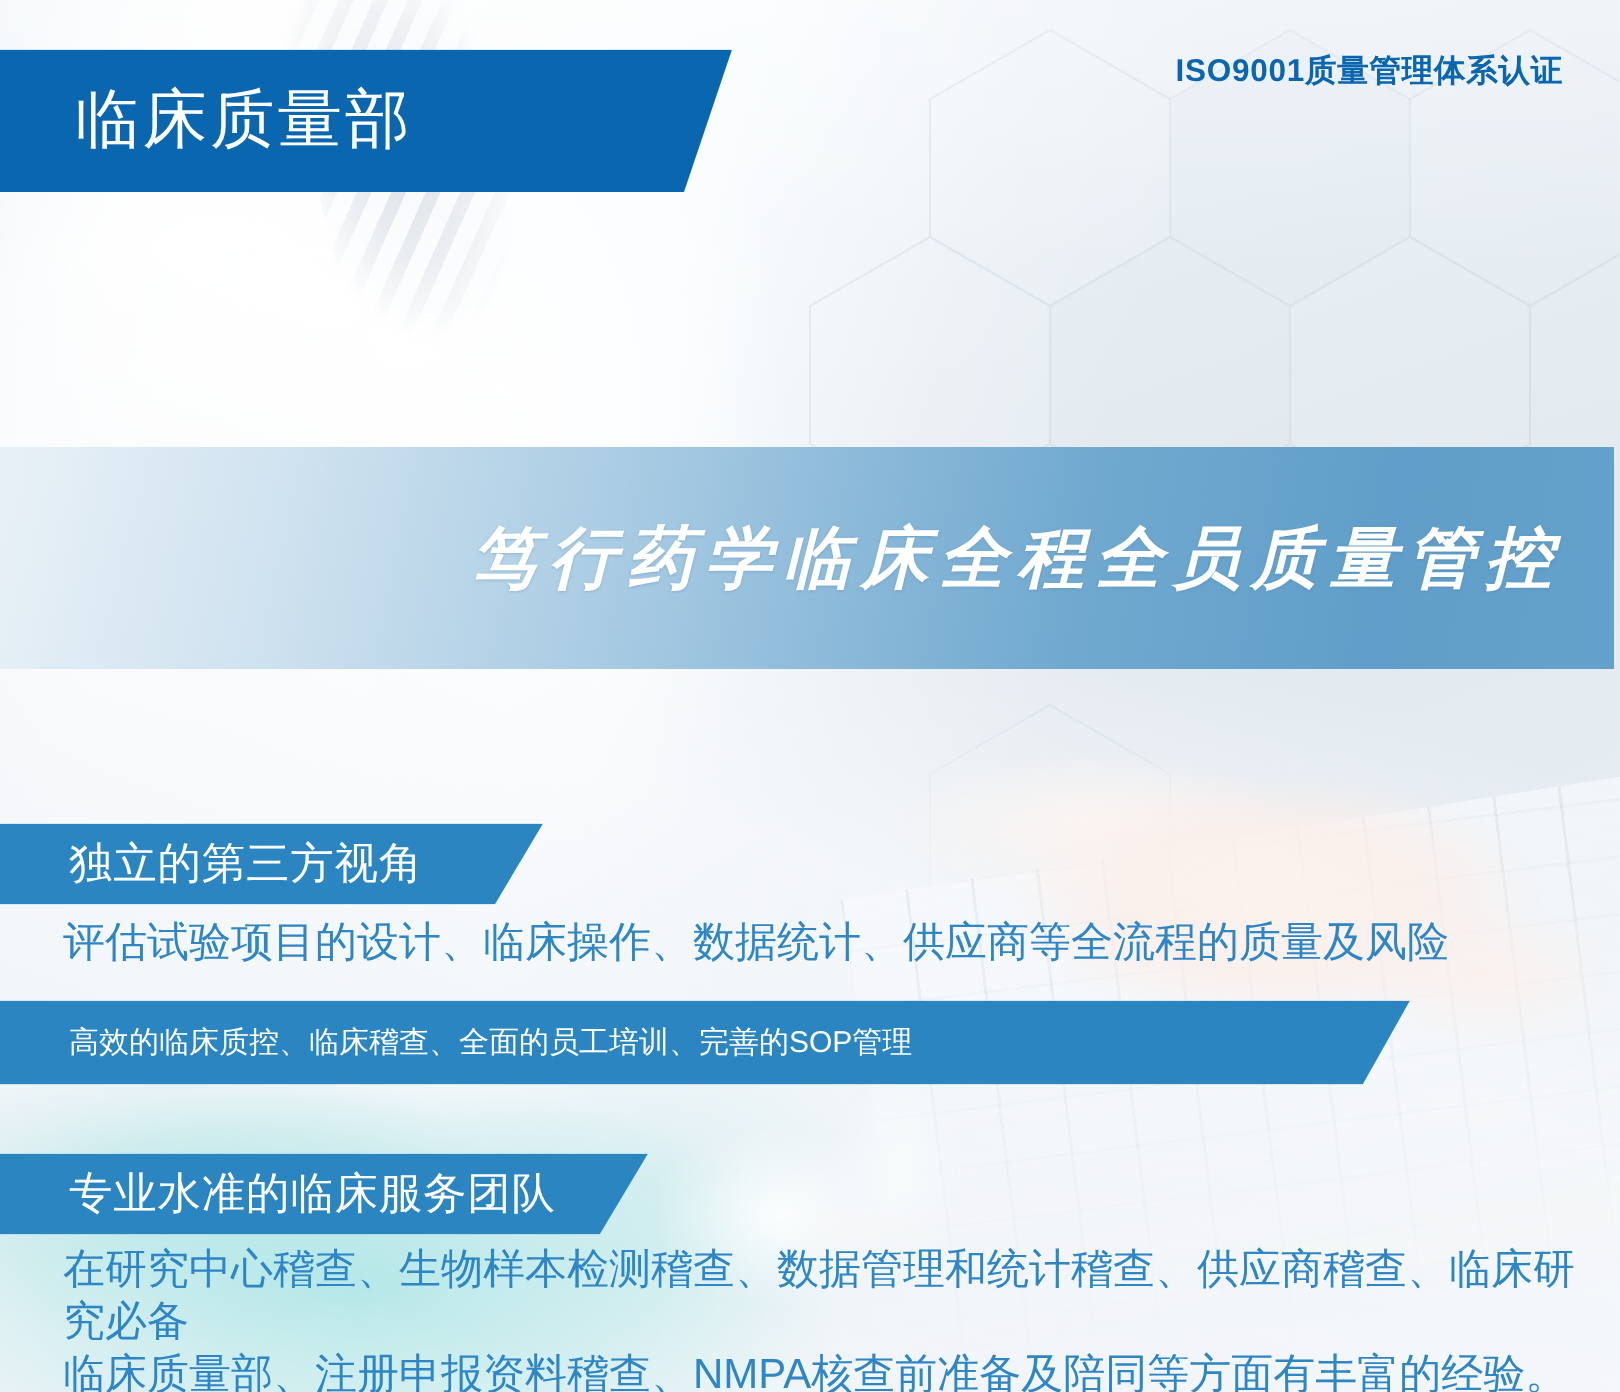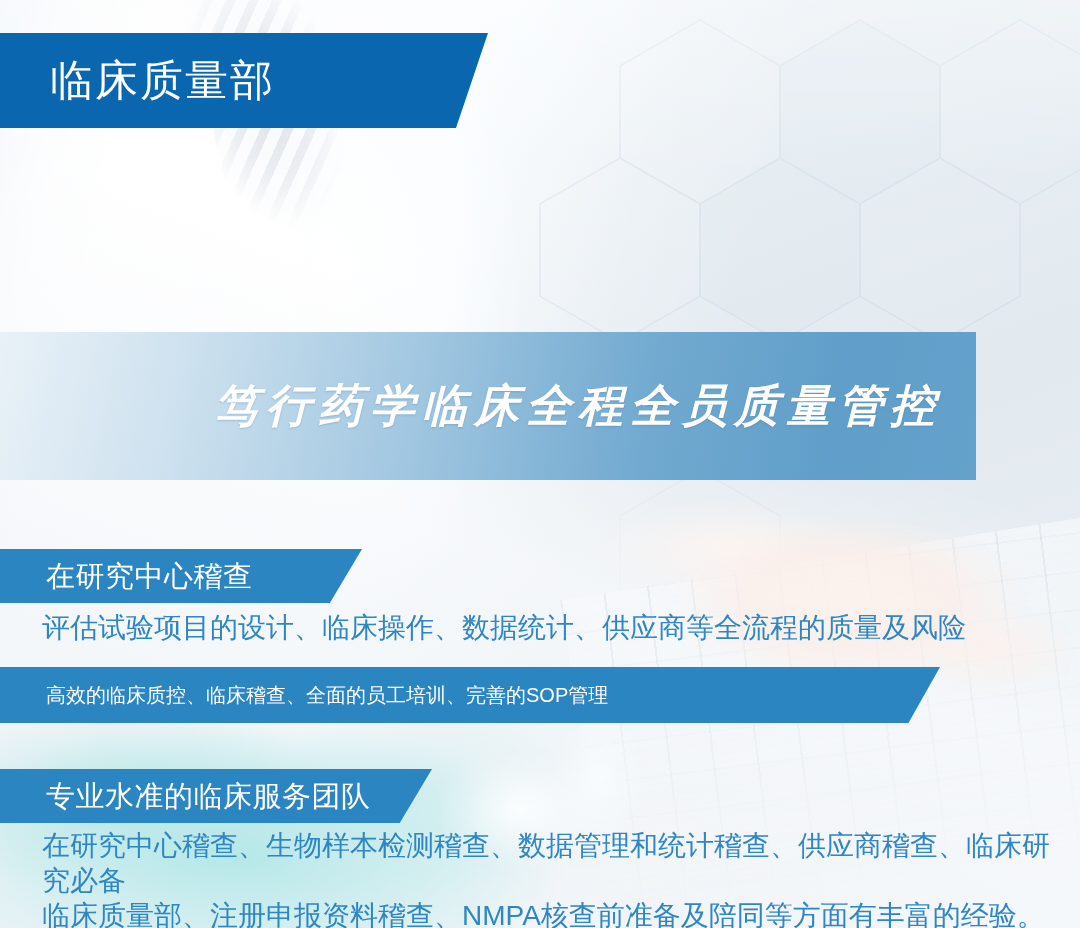--- a/index.html
+++ b/index.html
@@ -146,30 +146,29 @@
     font-weight: bold;
     letter-spacing: 0.5px;
     white-space: nowrap;
   }
 
   
   .slogan-banner {
     position: absolute;
     left: 0;
     top: 298px;
-    width: 976px;
+    width: 1076px;
     height: 148px;
     background: linear-gradient(100deg,
        rgba(219,233,243,0.55) 0%,
        rgba(190,216,234,0.72) 18%,
        rgba(150,192,221,0.88) 42%,
        rgba(107,166,206,0.95) 66%,
        rgba(92,156,200,0.97) 85%,
        rgba(96,158,201,0.97) 100%);
-    margin-top: 34px;
   }
   .slogan-inner {
     position: absolute;
     inset: 0;
     padding-right: 34px;
     display: flex;
     flex-direction: column;
     justify-content: center;
     align-items: flex-end;
   }
@@ -266,29 +265,30 @@
   <div class="kb-surface"></div>
   <div class="bg-hand"></div>
   <div class="bg-layer bg-teal"></div>
   <div class="bg-glass"></div>
   <div class="bg-layer bg-vignette"></div>
 
   <div class="title-banner">
     <span class="title-banner-text">临床质量部</span>
   </div>
 
+  <div class="iso-text">ISO9001质量管理体系认证</div>
 
   <div class="slogan-banner">
     <div class="slogan-inner">
       <div class="slogan-line line1">笃行药学临床全程全员质量管控</div>
     </div>
   </div>
 
   <div class="band" id="band-1">
-    <span class="band-text">在研究中心稽查</span>
+    <span class="band-text">独立的第三方视角</span>
   </div>
   <div class="para" id="para-1">评估试验项目的设计、临床操作、数据统计、供应商等全流程的质量及风险</div>
 
   <div class="band" id="band-2">
     <span class="band-text">高效的临床质控、临床稽查、全面的员工培训、完善的SOP管理</span>
   </div>
 
   <div class="band" id="band-3">
     <span class="band-text">专业水准的临床服务团队</span>
   </div>

